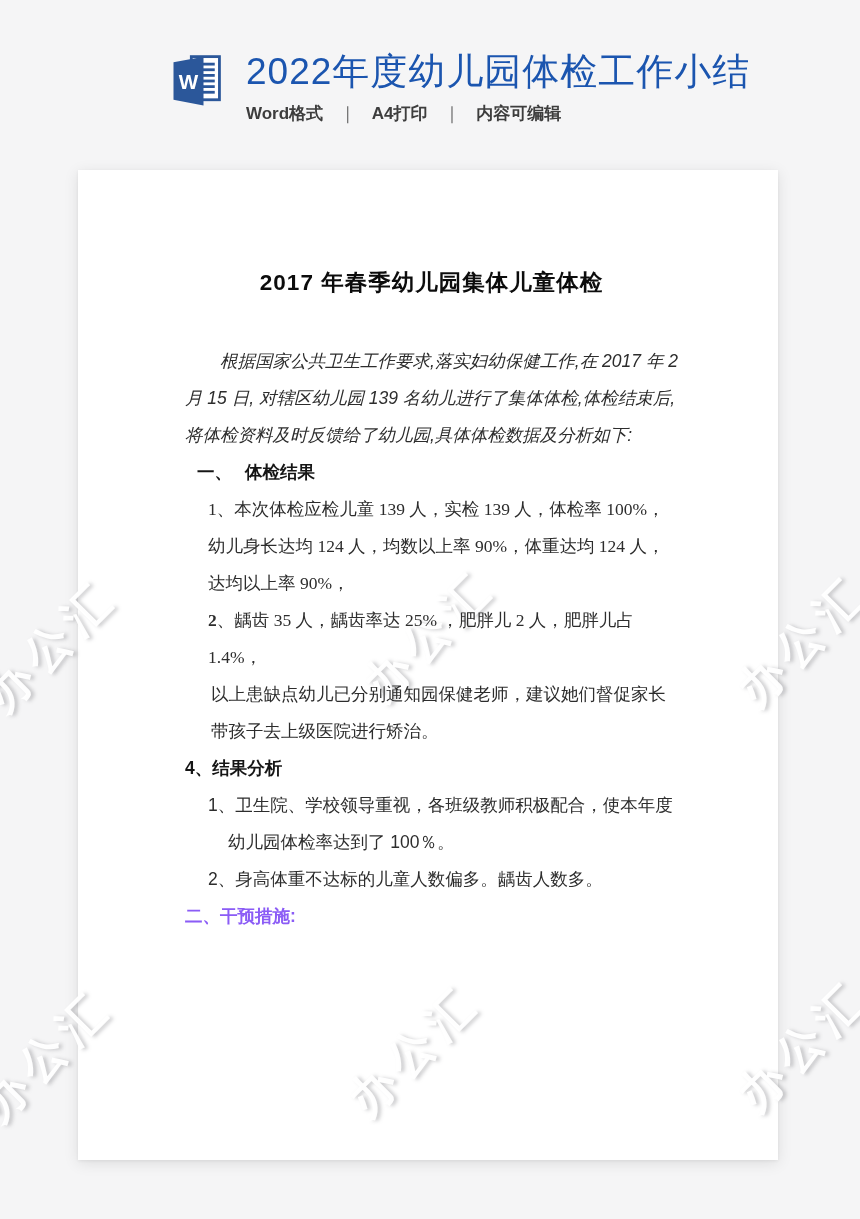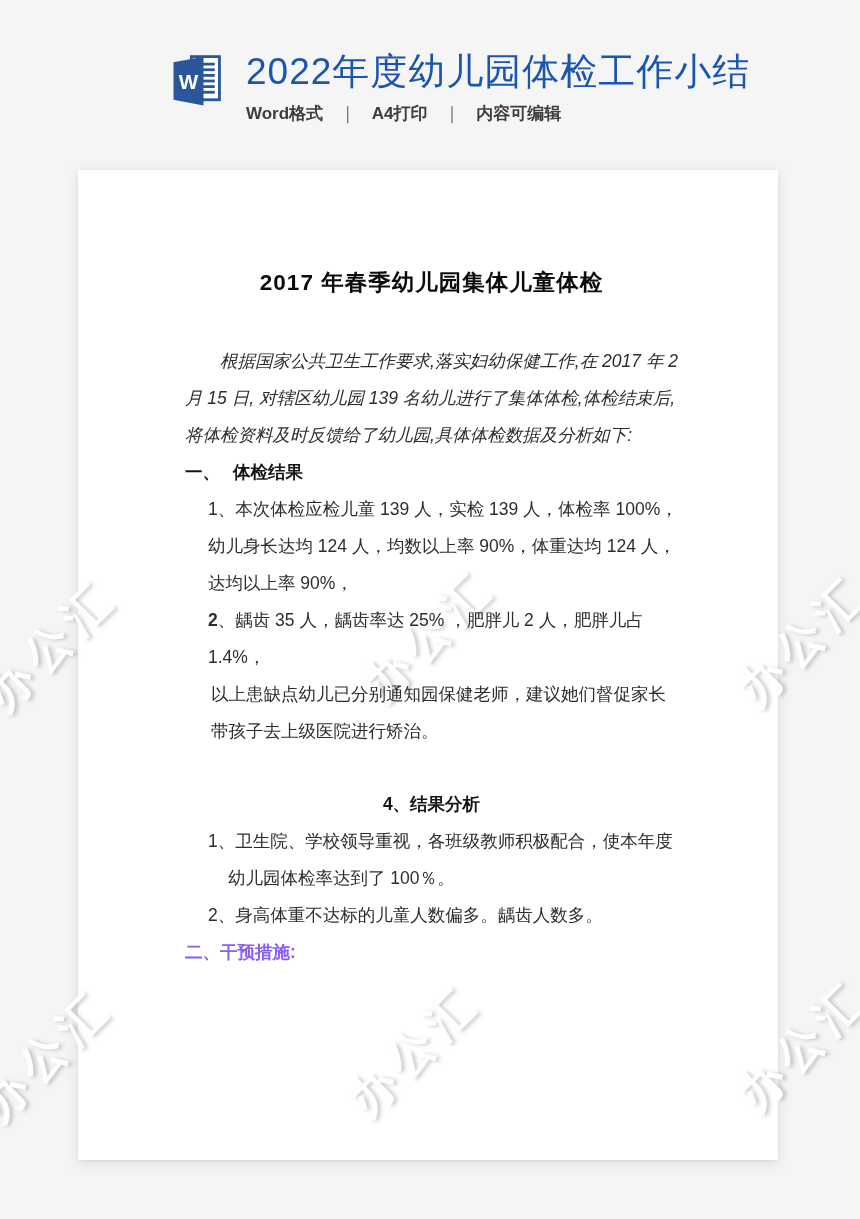--- a/index.html
+++ b/index.html
@@ -56,25 +56,25 @@
     z-index:3;box-sizing:border-box;
     font-size:17.5px;line-height:37px;color:#2d2d2d;
   }
   .text-col{margin:0 100px 0 107px;}
   .doc-title{
     text-align:center;font-weight:bold;font-size:22.5px;line-height:57px;
     margin:84px 0 0 0;color:#0c0c0c;letter-spacing:1px;
   }
   p{margin:0;}
   .p-intro{margin-top:32px;text-indent:35px;font-style:italic;}
-  .p-h1{font-weight:bold;color:#151515;}
+  .p-h1{font-weight:bold;color:#151515;margin-left:12px;}
   .h1-label{margin-left:13px;}
-  .p-item{padding-left:23px;}
+  .p-item{padding-left:23px;font-family:Liberation Serif, serif;}
   .p-note{padding-left:26px;}
-  .p-h4{margin-top:36px;font-weight:bold;color:#151515;text-align:center;}
+  .p-h4{font-weight:bold;color:#151515;}
   .p-sub{padding-left:43px;text-indent:-20px;}
   .p-h2{font-weight:bold;color:#8b5cf6;}
   .bold-num{font-weight:bold;}
 </style>
 </head>
 <body>
 
 <div class="stage">
 
   <div class="site-header">

